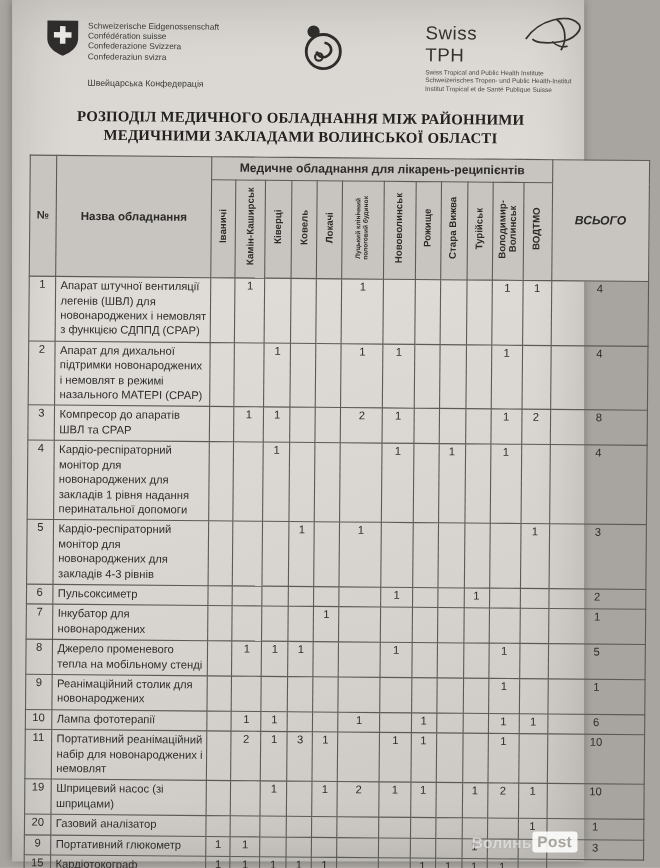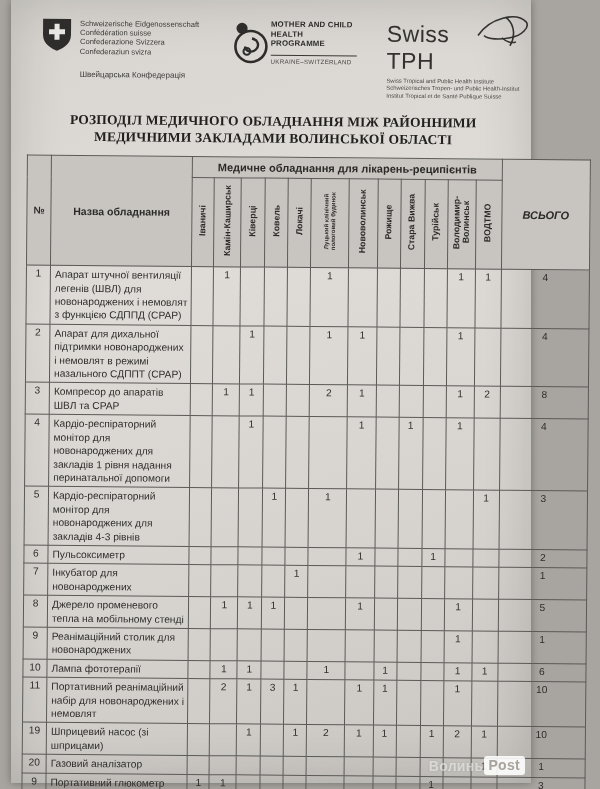--- a/index.html
+++ b/index.html
@@ -26,21 +26,21 @@
   .prog-col { width:86px; }
   .prog-col.left  { text-align:right; }
   .prog-col.right { text-align:left; }
   .prog-line { font-size:7.8px; font-weight:bold; line-height:9.5px; letter-spacing:0.2px; }
   .prog-rule { border-top:1px solid #3a3936; margin-top:6px; }
   .prog-sub { font-size:6.2px; margin-top:2px; color:#4a4946; letter-spacing:0.3px; }
   .prog-icon { width:40px; flex:0 0 auto; margin:0 1px; padding-top:2px; }
 
   .tph { width:170px; padding-left:6px; }
   .tph-top { display:flex; align-items:flex-start; }
-  .tph-name { font-size:23px; letter-spacing:0.5px; color:#33322f; font-weight:normal; }
+  .tph-name { font-size:17px; letter-spacing:0.5px; color:#33322f; font-weight:normal; }
   .tph-globe { margin-left:4px; margin-top:-6px; }
   .tph-lines { font-size:5.9px; line-height:7.4px; color:#4a4946; margin-top:3px; }
 
   
   .title {
     font-family:"Liberation Serif", serif; font-weight:bold; text-align:center;
     font-size:13.5px; line-height:17px; margin:14px 10px 10px 10px; color:#22211f;
     letter-spacing:0.2px;
   }
 
@@ -102,27 +102,20 @@
 
         <div class="prog">
           <span class="prog-icon">
             <svg width="40" height="44" viewBox="0 0 40 44">
               <circle cx="21" cy="25" r="15.5" fill="none" stroke="#2e2d2b" stroke-width="2.6"></circle>
               <circle cx="12" cy="7" r="5.6" fill="#2e2d2b"></circle>
               <path d="M22,17 c6,1 8,7 4,11 c-4,4 -10,2 -11,-3" fill="none" stroke="#2e2d2b" stroke-width="2.4"></path>
               <circle cx="17" cy="30" r="3.4" fill="none" stroke="#2e2d2b" stroke-width="2"></circle>
             </svg>
           </span>
-          <div class="prog-col right">
-            <div class="prog-line">MOTHER AND CHILD</div>
-            <div class="prog-line">HEALTH</div>
-            <div class="prog-line">PROGRAMME</div>
-            <div class="prog-rule"></div>
-            <div class="prog-sub">UKRAINE–SWITZERLAND</div>
-          </div>
         </div>
 
         <div class="tph">
           <div class="tph-top">
             <span class="tph-name">Swiss TPH</span>
             <span class="tph-globe">
               <svg width="52" height="34" viewBox="0 0 52 34">
                 <path d="M2,20 C14,2 40,-4 50,6 C54,11 46,20 34,22 C24,24 12,24 8,20" fill="none" stroke="#33322f" stroke-width="1.6"></path>
                 <path d="M30,2 C38,8 40,20 34,30" fill="none" stroke="#33322f" stroke-width="1.6"></path>
                 <path d="M26,22 C30,26 36,28 40,26" fill="none" stroke="#33322f" stroke-width="1.4"></path>
@@ -192,21 +185,21 @@
               <td class="qty"></td>
               <td class="qty"></td>
               <td class="qty"></td>
               <td class="qty"></td>
               <td class="qty">1</td>
               <td class="qty">1</td>
               <td class="total">4</td>
             </tr>
             <tr>
               <td class="rownum">2</td>
-              <td class="name">Апарат для дихальної підтримки новонароджених і немовлят в режимі назального СДППТ (CPAP)</td>
+              <td class="name">Апарат для дихальної підтримки новонароджених і немовлят в режимі назального МАТЕРІ (CPAP)</td>
               <td class="qty"></td>
               <td class="qty"></td>
               <td class="qty">1</td>
               <td class="qty"></td>
               <td class="qty"></td>
               <td class="qty">1</td>
               <td class="qty">1</td>
               <td class="qty"></td>
               <td class="qty"></td>
               <td class="qty"></td>

